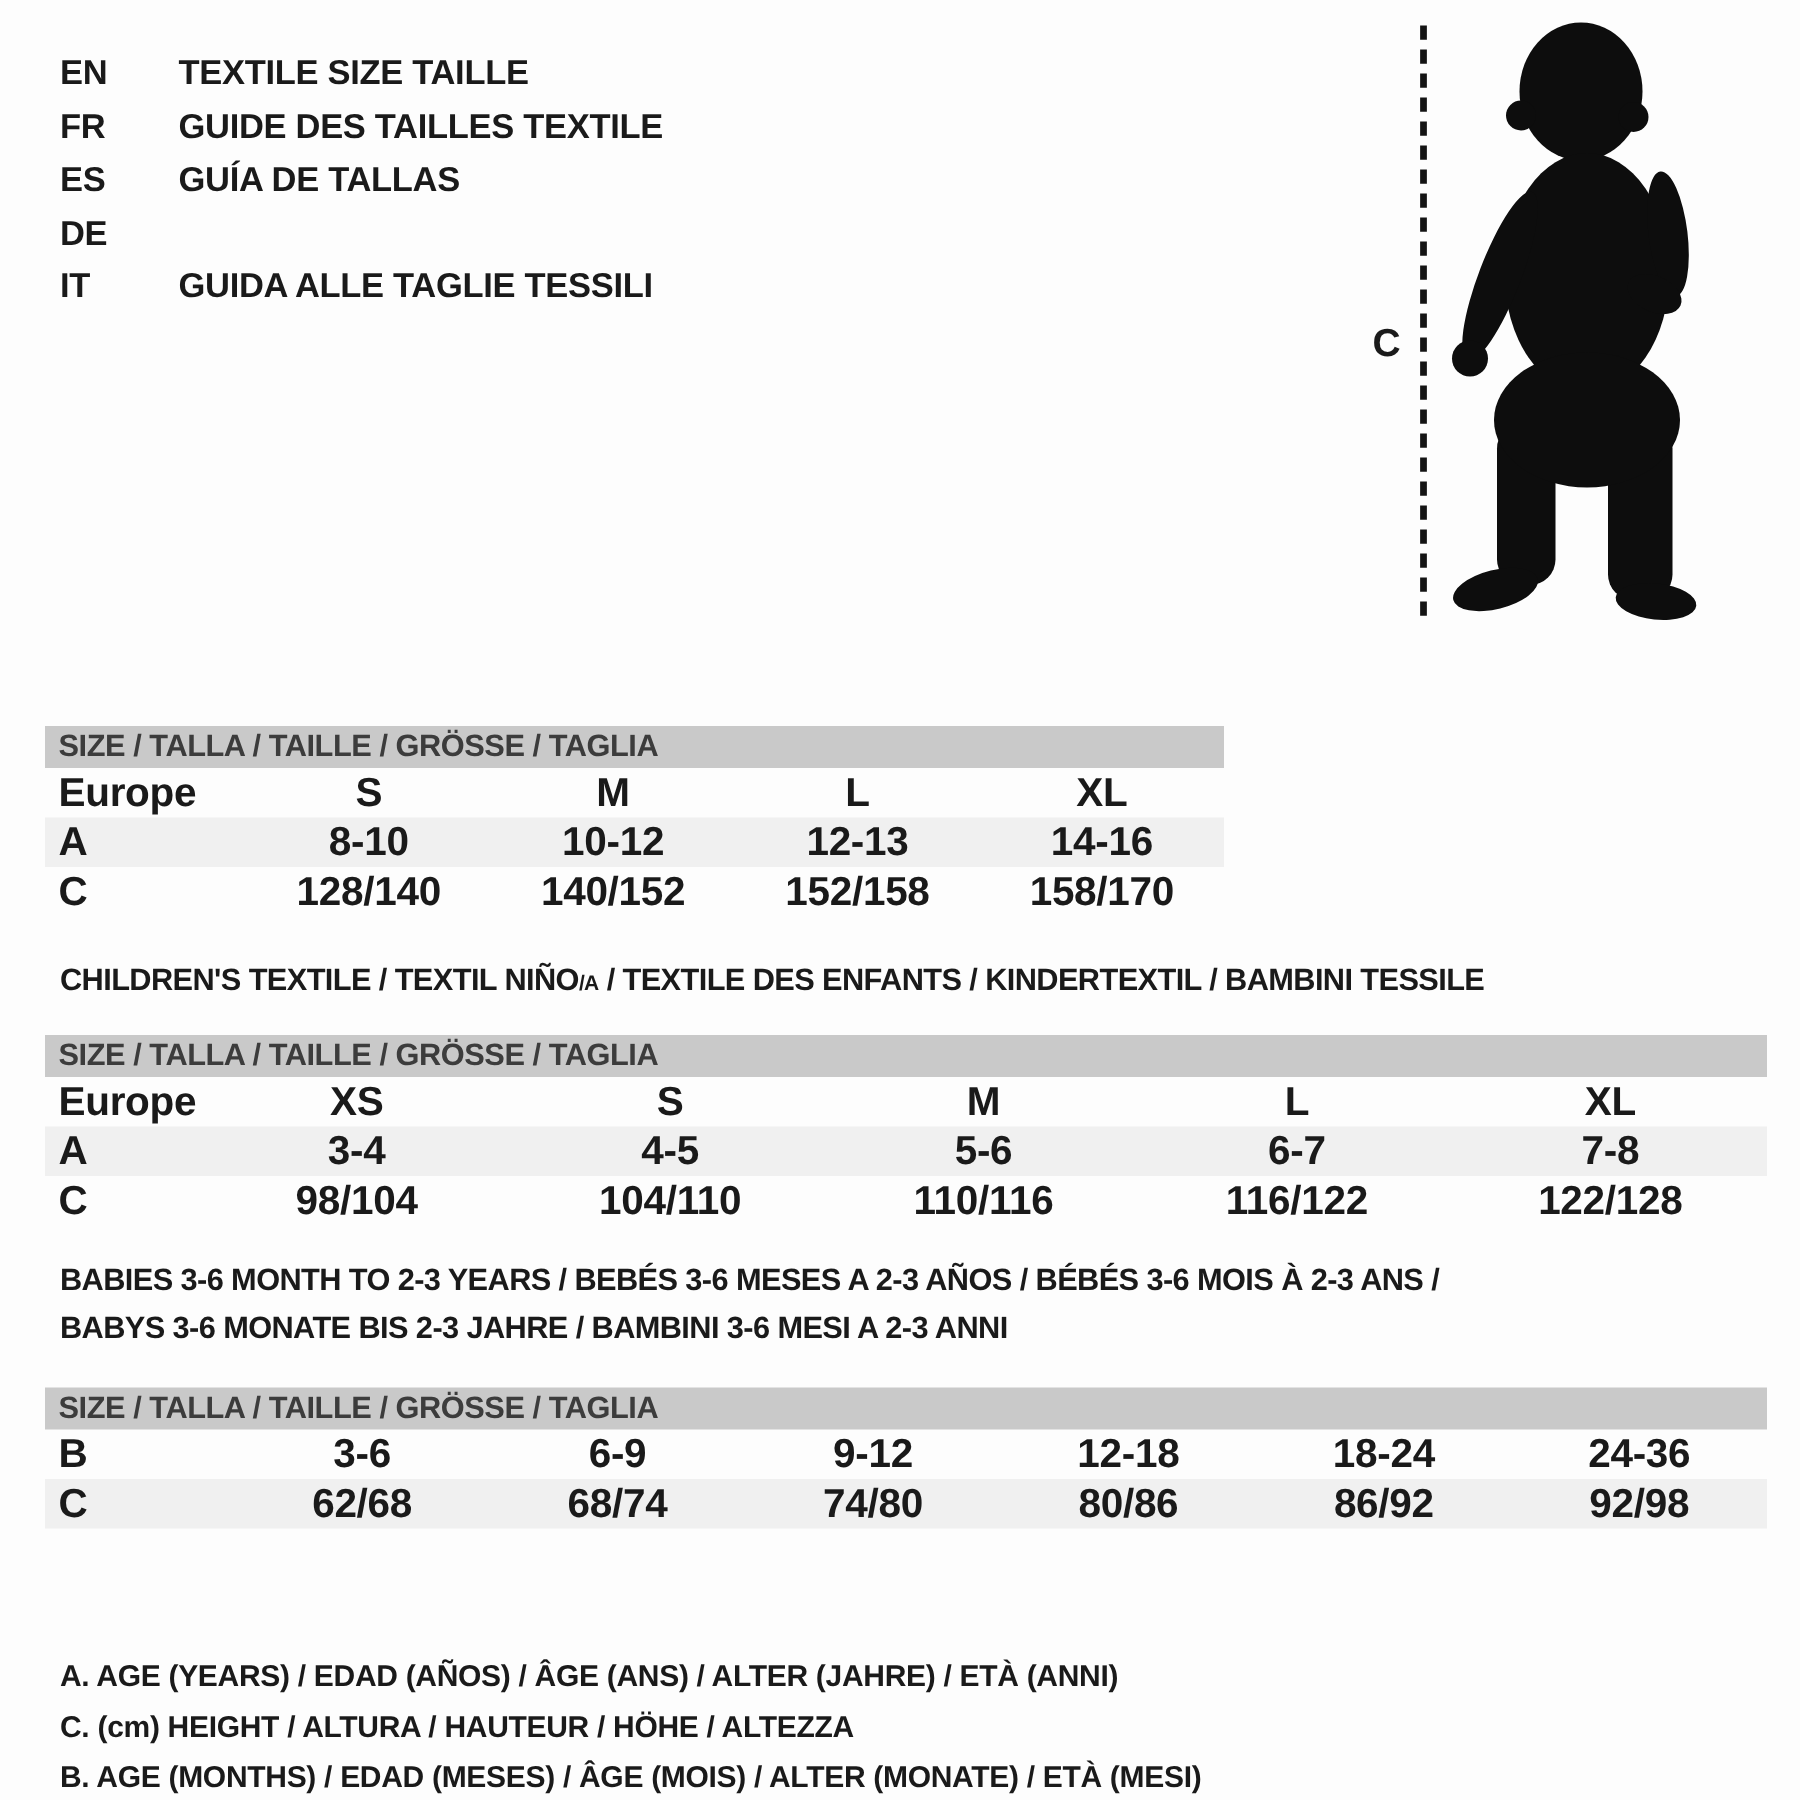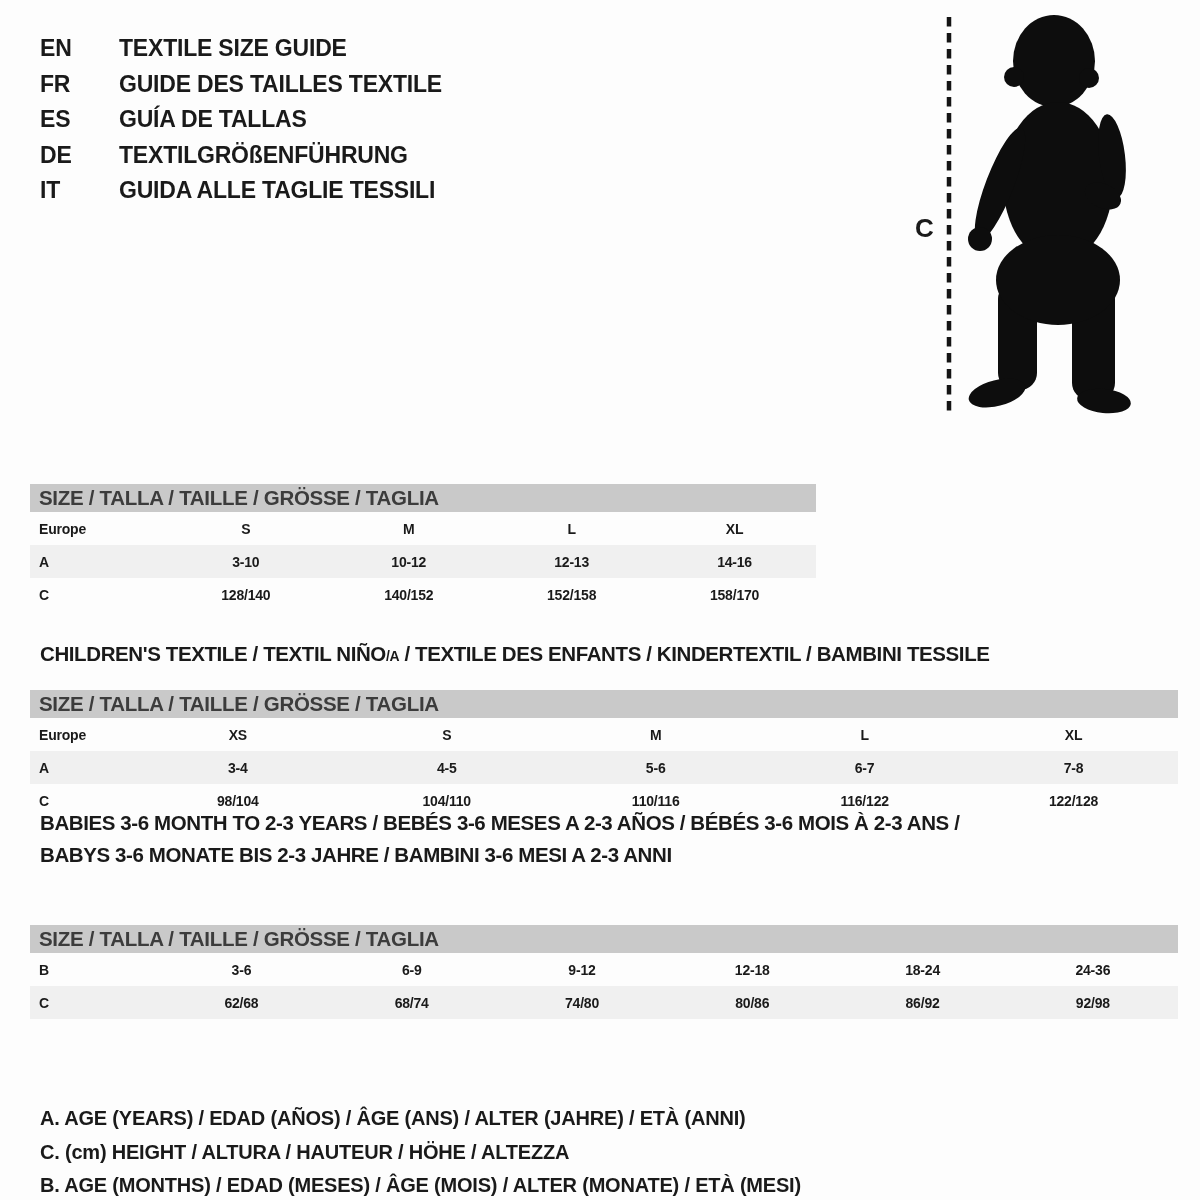--- a/index.html
+++ b/index.html
@@ -19,65 +19,64 @@
 
   
   .measure-line { position:absolute; left:944px; top:15px; }
   .measure-label { position:absolute; left:915px; top:213px; font-size:26px; }
   .baby { position:absolute; left:966px; top:14px; }
 
   
   .section-title { position:absolute; left:40px; font-size:20.5px; letter-spacing:-0.4px; white-space:nowrap; }
   #junior-title   { top:436px; }
   #children-title { top:642px; }
-  #babies-title   { top:807px; line-height:32px; }
+  #babies-title   { top:838px; line-height:32px; }
   .title-sub { font-size:14px; }
 
   
   .size-table { position:absolute; left:30px; }
   #junior-table   { top:484px; width:786px; }
   #children-table { top:690px; width:1148px; }
   #babies-table   { top:925px; width:1148px; }
 
   .t-header {
     background:#c9c9c9; height:28px; line-height:28px;
     padding-left:9px; font-size:20.5px; color:#3c3c3c; letter-spacing:-0.3px;
   }
-  .t-row { display:grid; height:33px; align-items:center; font-size:14px; }
+  .t-row { display:grid; height:33px; align-items:center; font-size:27px; }
   #junior-table   .t-row { grid-template-columns:17.1% 1fr 1fr 1fr 1fr; }
   #children-table .t-row { grid-template-columns:9% 1fr 1fr 1fr 1fr 1fr; }
   #babies-table   .t-row { grid-template-columns:11% 1fr 1fr 1fr 1fr 1fr 1fr; }
   .t-row .cell  { text-align:center; }
   .t-row .label { text-align:left; padding-left:9px; }
   .t-row.shaded { background:#f0f0f0; }
 
   
   .footnotes { position:absolute; left:40px; top:1102px; font-size:20px; line-height:33.5px; }
 </style>
 </head>
 <body>
 
 <div class="page">
 
   <div class="lang-block">
     <div class="lang-row">
       <span class="lang-code">EN</span>
-      <span>TEXTILE SIZE GUIDE</span>
+      <span>TEXTILE SIZE TAILLE</span>
     </div>
     <div class="lang-row">
       <span class="lang-code">FR</span>
       <span>GUIDE DES TAILLES TEXTILE</span>
     </div>
     <div class="lang-row">
       <span class="lang-code">ES</span>
       <span>GUÍA DE TALLAS</span>
     </div>
     <div class="lang-row">
       <span class="lang-code">DE</span>
-      <span>TEXTILGRÖßENFÜHRUNG</span>
     </div>
     <div class="lang-row">
       <span class="lang-code">IT</span>
       <span>GUIDA ALLE TAGLIE TESSILI</span>
     </div>
   </div>
 
   <svg class="measure-line" width="10" height="400" viewBox="0 0 10 400">
     <line x1="5" y1="2" x2="5" y2="398" stroke="#141414" stroke-width="4.5" stroke-dasharray="9.5 6.5"></line>
   </svg>
@@ -104,21 +103,21 @@
     <div class="t-header">SIZE / TALLA / TAILLE / GRÖSSE / TAGLIA</div>
     <div class="t-row">
       <span class="label">Europe</span>
       <span class="cell">S</span>
       <span class="cell">M</span>
       <span class="cell">L</span>
       <span class="cell">XL</span>
     </div>
     <div class="t-row shaded">
       <span class="label">A</span>
-      <span class="cell">3-10</span>
+      <span class="cell">8-10</span>
       <span class="cell">10-12</span>
       <span class="cell">12-13</span>
       <span class="cell">14-16</span>
     </div>
     <div class="t-row">
       <span class="label">C</span>
       <span class="cell">128/140</span>
       <span class="cell">140/152</span>
       <span class="cell">152/158</span>
       <span class="cell">158/170</span>

